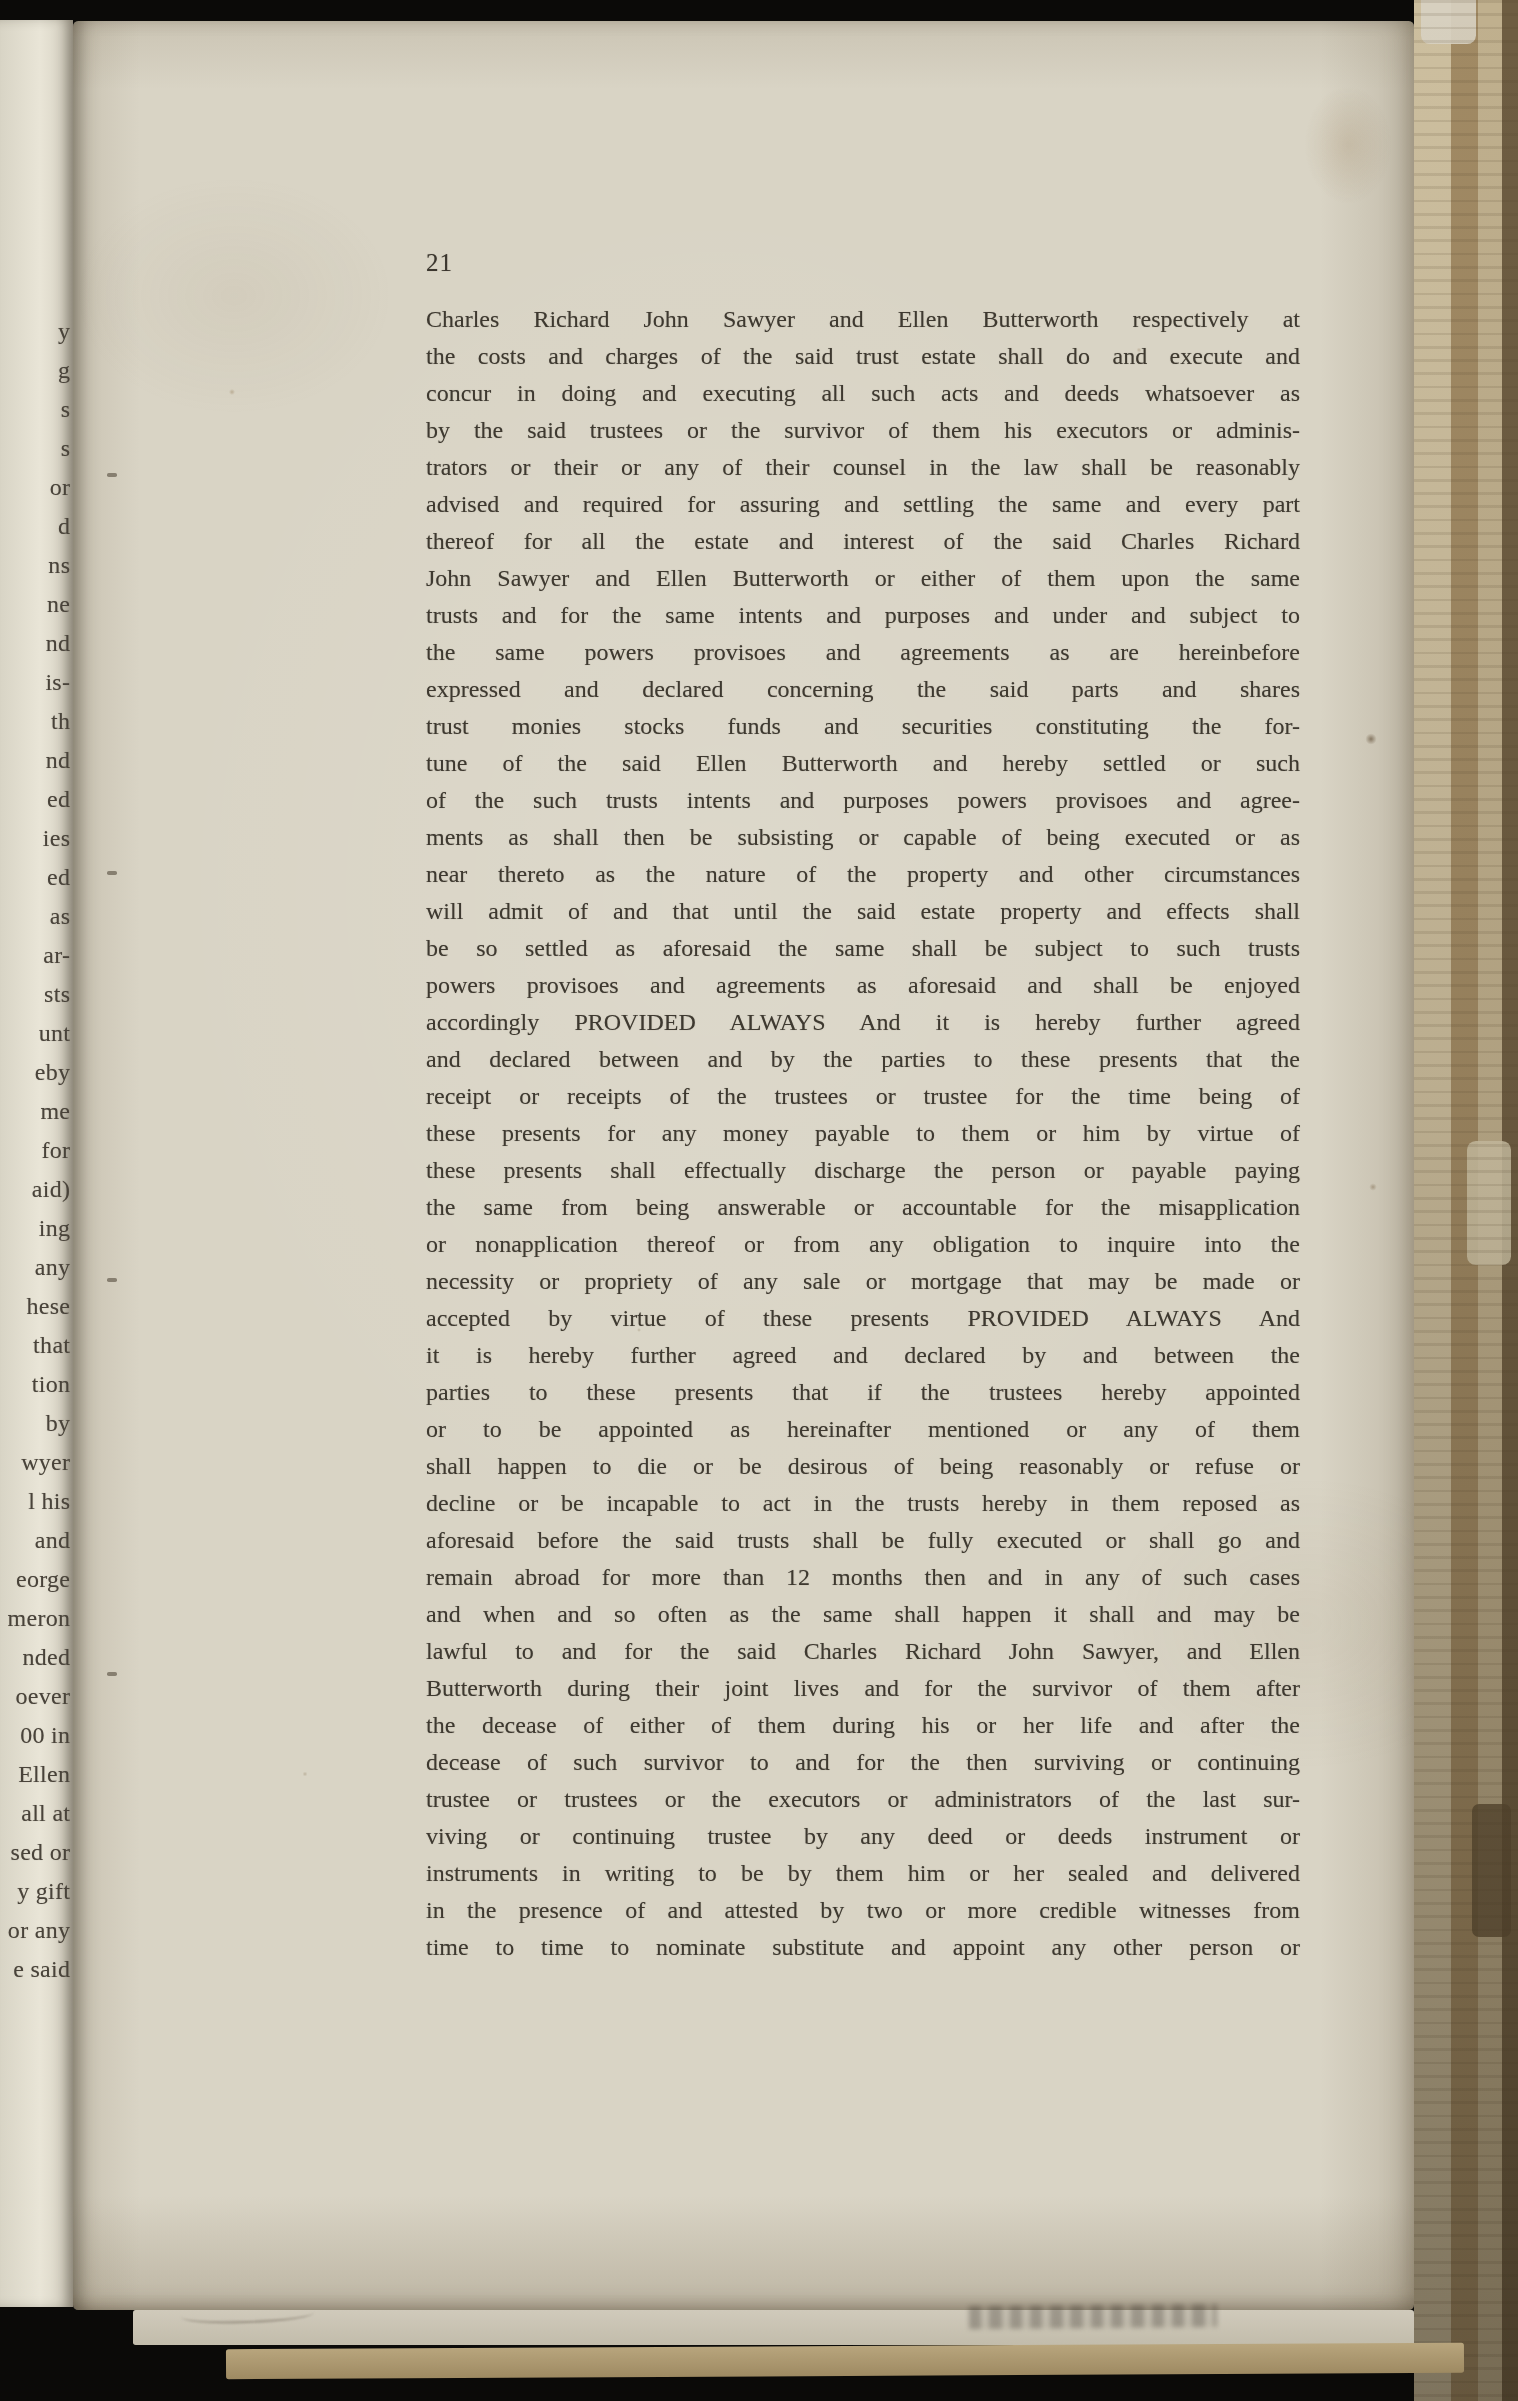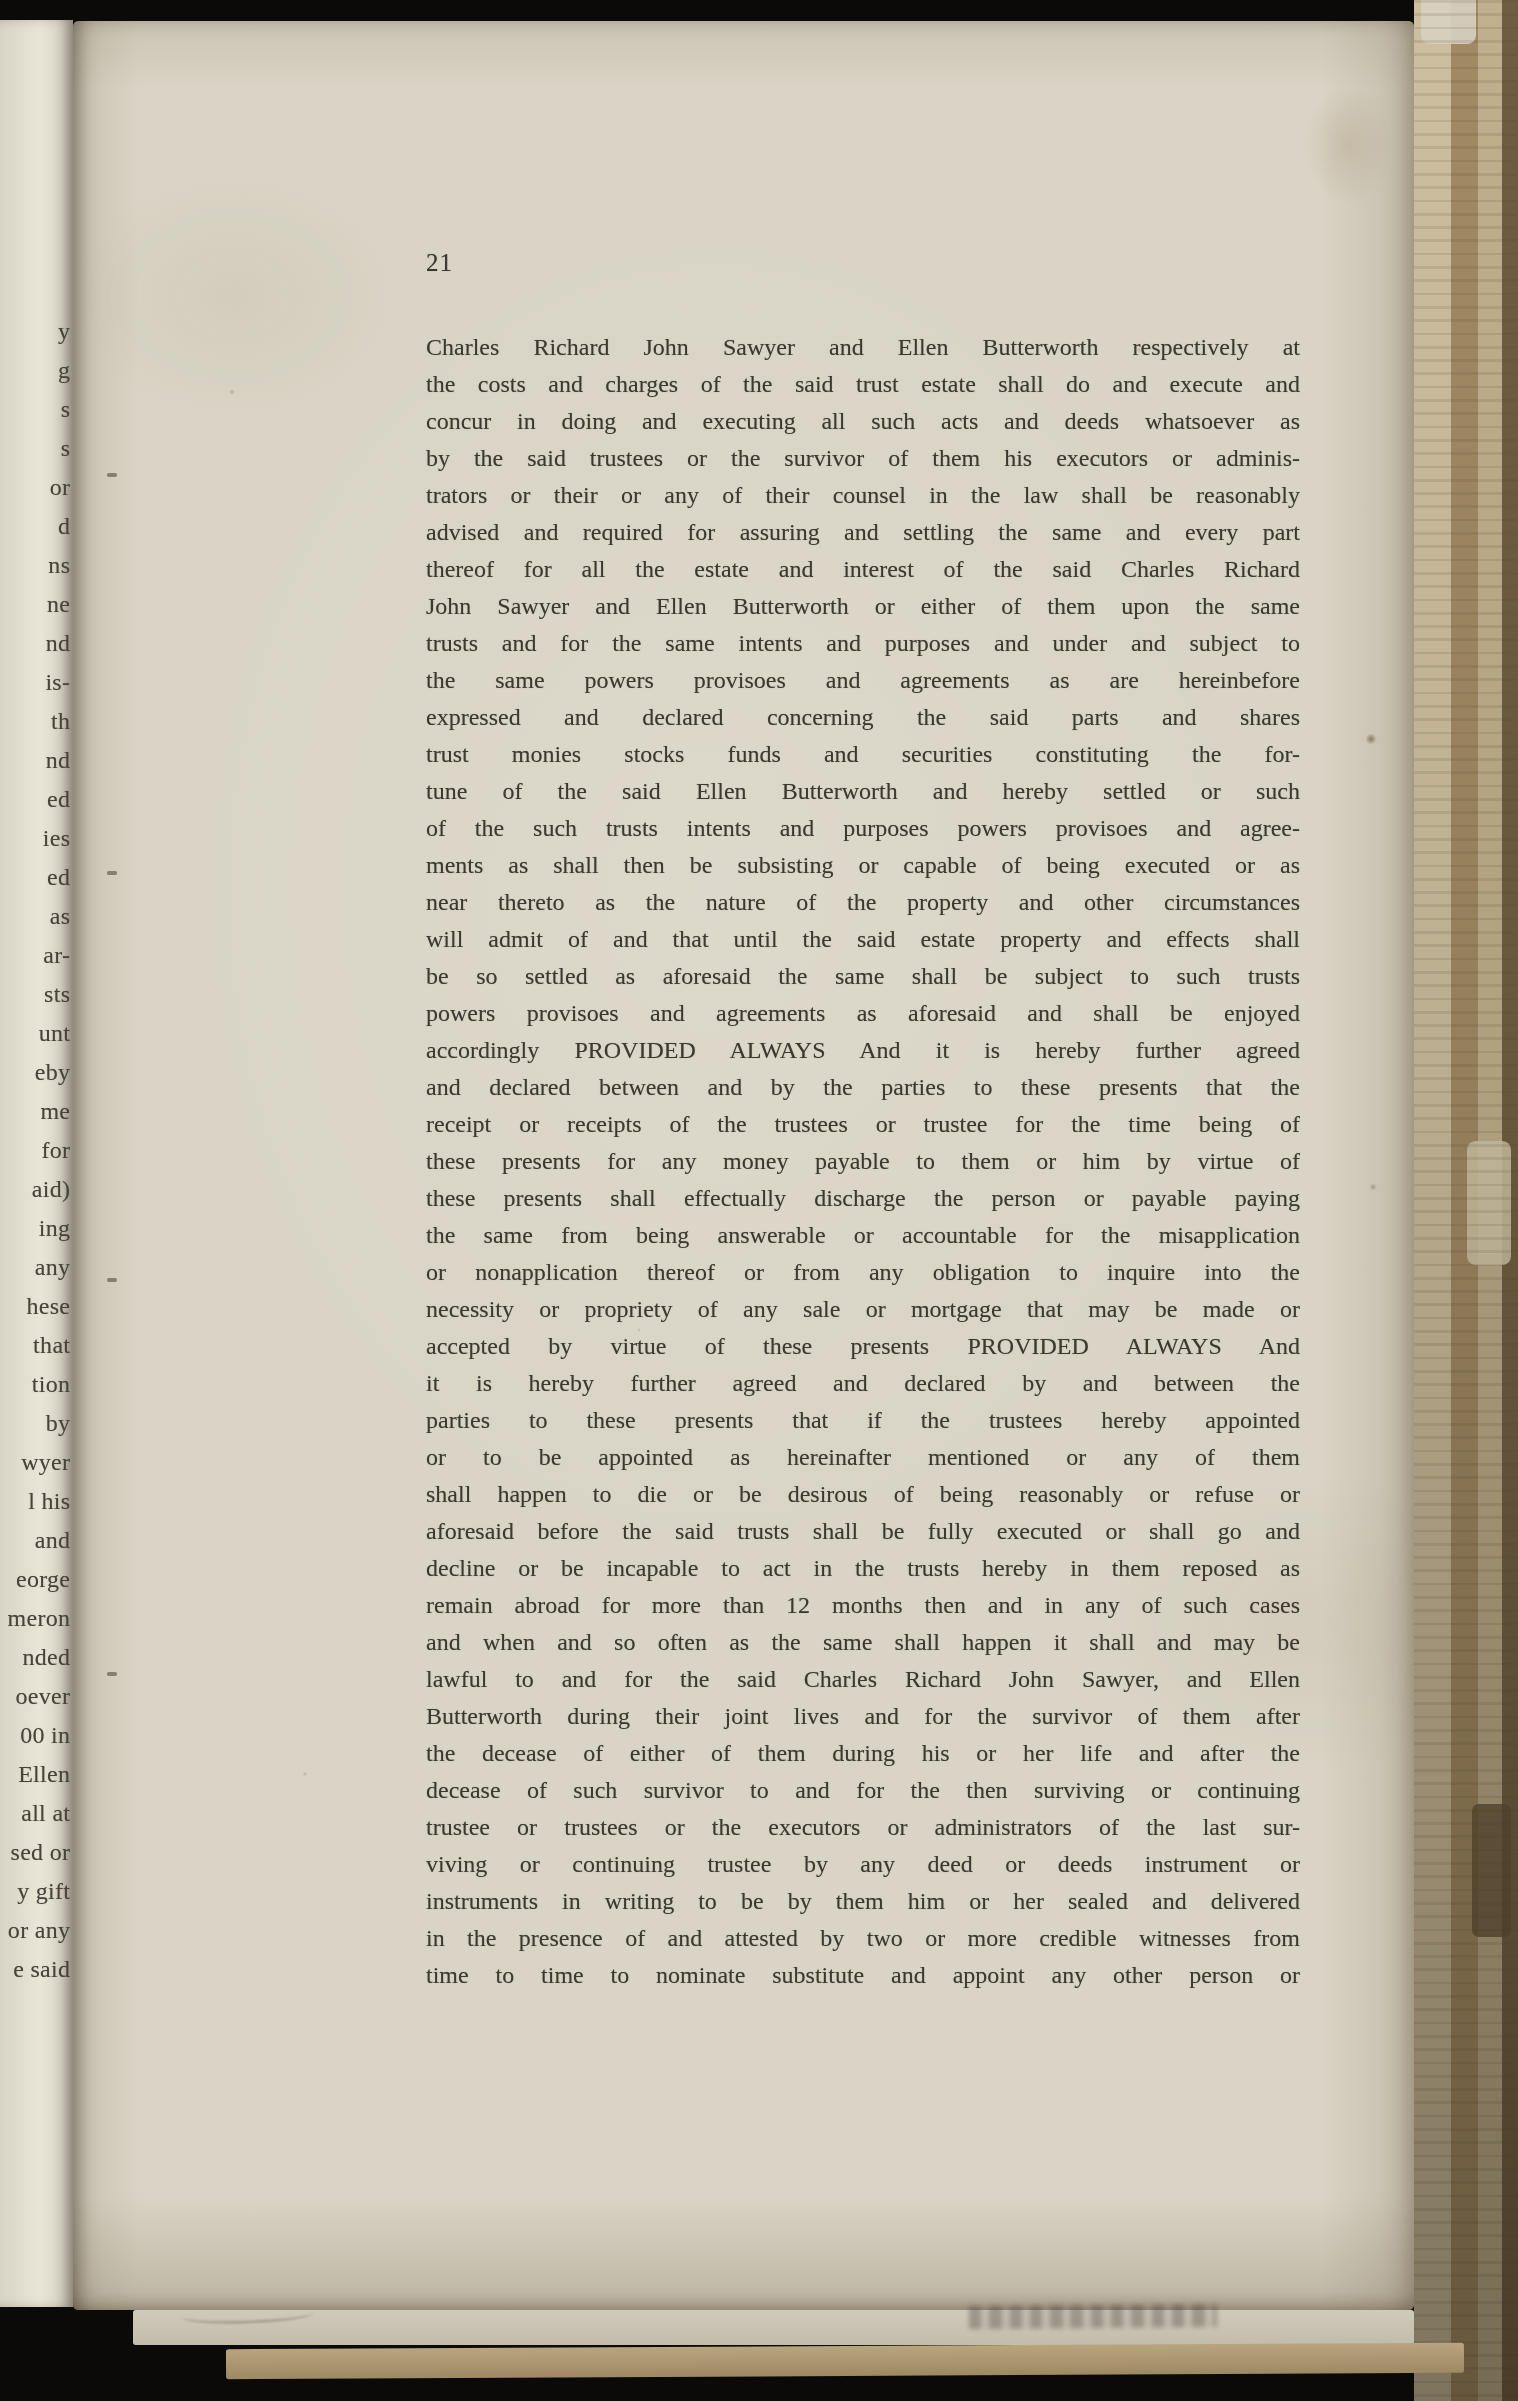--- a/index.html
+++ b/index.html
@@ -49,21 +49,21 @@
       radial-gradient(ellipse 62px 84px at 1275px 124px, rgba(150,120,80,0.20), rgba(0,0,0,0) 70%),
       radial-gradient(ellipse 212px 159px at 12% 12%, rgba(140,120,90,0.07), rgba(0,0,0,0) 75%),
       radial-gradient(ellipse 265px 195px at 92% 70%, rgba(140,118,86,0.08), rgba(0,0,0,0) 75%);
   }
 
   .page-number{
     position:absolute;left:353px;top:228px;width:874px;
     text-align:left;font-size:25px;color:#3b362e;letter-spacing:0.9px;
     text-shadow:0 0 0.9px rgba(60,54,44,0.4);
   }
-  .text-block{position:absolute;left:353px;top:308px;width:874px;}
+  .text-block{position:absolute;left:353px;top:280px;width:874px;}
   .text-line{
     font-size:24px;line-height:37px;color:#3e3930;
     text-align:justify;text-align-last:justify;
     text-shadow:0 0 0.9px rgba(62,57,48,0.38);
   }
 
   
   .stitch{
     position:absolute;width:9.7px;height:3.5px;border-radius:1.8px;
     background:rgba(60,50,35,0.5);left:107px;
@@ -206,22 +206,22 @@
         <div class="text-line">these presents for any money payable to them or him by virtue of</div>
         <div class="text-line">these presents shall effectually discharge the person or payable paying</div>
         <div class="text-line">the same from being answerable or accountable for the misapplication</div>
         <div class="text-line">or nonapplication thereof or from any obligation to inquire into the</div>
         <div class="text-line">necessity or propriety of any sale or mortgage that may be made or</div>
         <div class="text-line">accepted by virtue of these presents PROVIDED ALWAYS And</div>
         <div class="text-line">it is hereby further agreed and declared by and between the</div>
         <div class="text-line">parties to these presents that if the trustees hereby appointed</div>
         <div class="text-line">or to be appointed as hereinafter mentioned or any of them</div>
         <div class="text-line">shall happen to die or be desirous of being reasonably or refuse or</div>
+        <div class="text-line">decline or be incapable to act in the trusts hereby in them reposed as</div>
         <div class="text-line">aforesaid before the said trusts shall be fully executed or shall go and</div>
-        <div class="text-line">decline or be incapable to act in the trusts hereby in them reposed as</div>
         <div class="text-line">remain abroad for more than 12 months then and in any of such cases</div>
         <div class="text-line">and when and so often as the same shall happen it shall and may be</div>
         <div class="text-line">lawful to and for the said Charles Richard John Sawyer, and Ellen</div>
         <div class="text-line">Butterworth during their joint lives and for the survivor of them after</div>
         <div class="text-line">the decease of either of them during his or her life and after the</div>
         <div class="text-line">decease of such survivor to and for the then surviving or continuing</div>
         <div class="text-line">trustee or trustees or the executors or administrators of the last sur-</div>
         <div class="text-line">viving or continuing trustee by any deed or deeds instrument or</div>
         <div class="text-line">instruments in writing to be by them him or her sealed and delivered</div>
         <div class="text-line">in the presence of and attested by two or more credible witnesses from</div>

